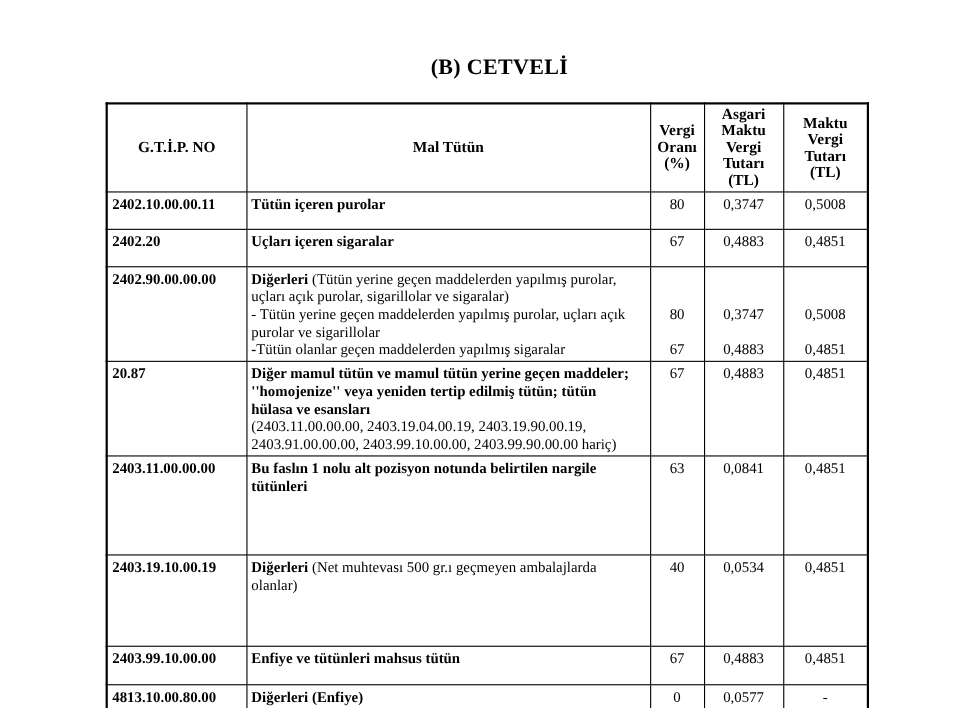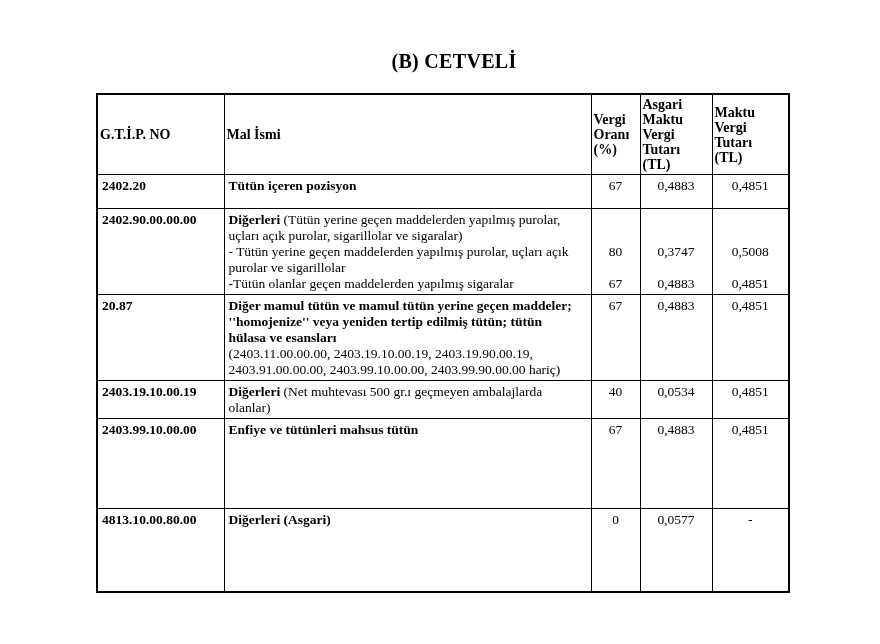--- a/index.html
+++ b/index.html
@@ -37,21 +37,21 @@
   }
   table.tariff th, table.tariff td {
     border: 1px solid #000000;
     vertical-align: top;
     font-size: 13.5px;
     line-height: 16px;
     padding: 3px 4px 2px 4px;
   }
   table.tariff thead th {
     vertical-align: middle;
-    text-align: left;
+    text-align: center;
     font-weight: bold;
     font-size: 14px;
     line-height: 15px;
     white-space: pre-line;
     height: 74px;
     padding: 2px 2px;
   }
   td.c-gtip {
     font-weight: bold;
     font-size: 14px;
@@ -94,39 +94,46 @@
     <colgroup>
       <col style="width:127px">
       <col style="width:367px">
       <col style="width:49px">
       <col style="width:72px">
       <col style="width:77px">
     </colgroup>
     <thead>
       <tr>
         <th>G.T.İ.P. NO</th>
-        <th>Mal İsmi</th>
+        <th>Mal Tütün</th>
         <th>Vergi
 Oranı
 (%)</th>
         <th>Asgari
 Maktu
 Vergi
 Tutarı
 (TL)</th>
         <th>Maktu
 Vergi
 Tutarı
 (TL)</th>
       </tr>
     </thead>
     <tbody>
         <tr>
+      <td class="c-gtip">2402.10.00.00.11</td>
+      <td class="c-desc"><span class="b">Tütün içeren purolar</span></td>
+      <td class="c-num">80</td>
+      <td class="c-num">0,3747</td>
+      <td class="c-num">0,5008</td>
+    </tr>
+        <tr>
       <td class="c-gtip">2402.20</td>
-      <td class="c-desc"><span class="b">Tütün içeren pozisyon</span></td>
+      <td class="c-desc"><span class="b">Uçları içeren sigaralar</span></td>
       <td class="c-num">67</td>
       <td class="c-num">0,4883</td>
       <td class="c-num">0,4851</td>
     </tr>
         <tr>
       <td class="c-gtip">2402.90.00.00.00</td>
       <td class="c-desc"><span class="b">Diğerleri</span><span> (Tütün yerine geçen maddelerden yapılmış purolar,
 uçları açık purolar, sigarillolar ve sigaralar)
 - Tütün yerine geçen maddelerden yapılmış purolar, uçları açık
 purolar ve sigarillolar
@@ -145,44 +152,52 @@
 
 0,5008
 
 0,4851</td>
     </tr>
         <tr>
       <td class="c-gtip">20.87</td>
       <td class="c-desc"><span class="b">Diğer mamul tütün ve mamul tütün yerine geçen maddeler;
 ''homojenize'' veya yeniden tertip edilmiş tütün; tütün
 hülasa ve esansları
-</span><span>(2403.11.00.00.00, 2403.19.10.00.19, 2403.19.90.00.19,
+</span><span>(2403.11.00.00.00, 2403.19.04.00.19, 2403.19.90.00.19,
 2403.91.00.00.00, 2403.99.10.00.00, 2403.99.90.00.00 hariç)</span></td>
       <td class="c-num">67</td>
       <td class="c-num">0,4883</td>
+      <td class="c-num">0,4851</td>
+    </tr>
+        <tr>
+      <td class="c-gtip">2403.11.00.00.00</td>
+      <td class="c-desc"><span class="b">Bu faslın 1 nolu alt pozisyon notunda belirtilen nargile
+tütünleri</span></td>
+      <td class="c-num">63</td>
+      <td class="c-num">0,0841</td>
       <td class="c-num">0,4851</td>
     </tr>
         <tr>
       <td class="c-gtip">2403.19.10.00.19</td>
       <td class="c-desc"><span class="b">Diğerleri</span><span> (Net muhtevası 500 gr.ı geçmeyen ambalajlarda
 olanlar)</span></td>
       <td class="c-num">40</td>
       <td class="c-num">0,0534</td>
       <td class="c-num">0,4851</td>
     </tr>
         <tr>
       <td class="c-gtip">2403.99.10.00.00</td>
       <td class="c-desc"><span class="b">Enfiye ve tütünleri mahsus tütün</span></td>
       <td class="c-num">67</td>
       <td class="c-num">0,4883</td>
       <td class="c-num">0,4851</td>
     </tr>
         <tr>
       <td class="c-gtip">4813.10.00.80.00</td>
-      <td class="c-desc"><span class="b">Diğerleri (Asgari)</span></td>
+      <td class="c-desc"><span class="b">Diğerleri (Enfiye)</span></td>
       <td class="c-num">0</td>
       <td class="c-num">0,0577</td>
       <td class="c-num">-</td>
     </tr>
       </tbody>
   </table>
 
 </div>
 
 </body></html>

